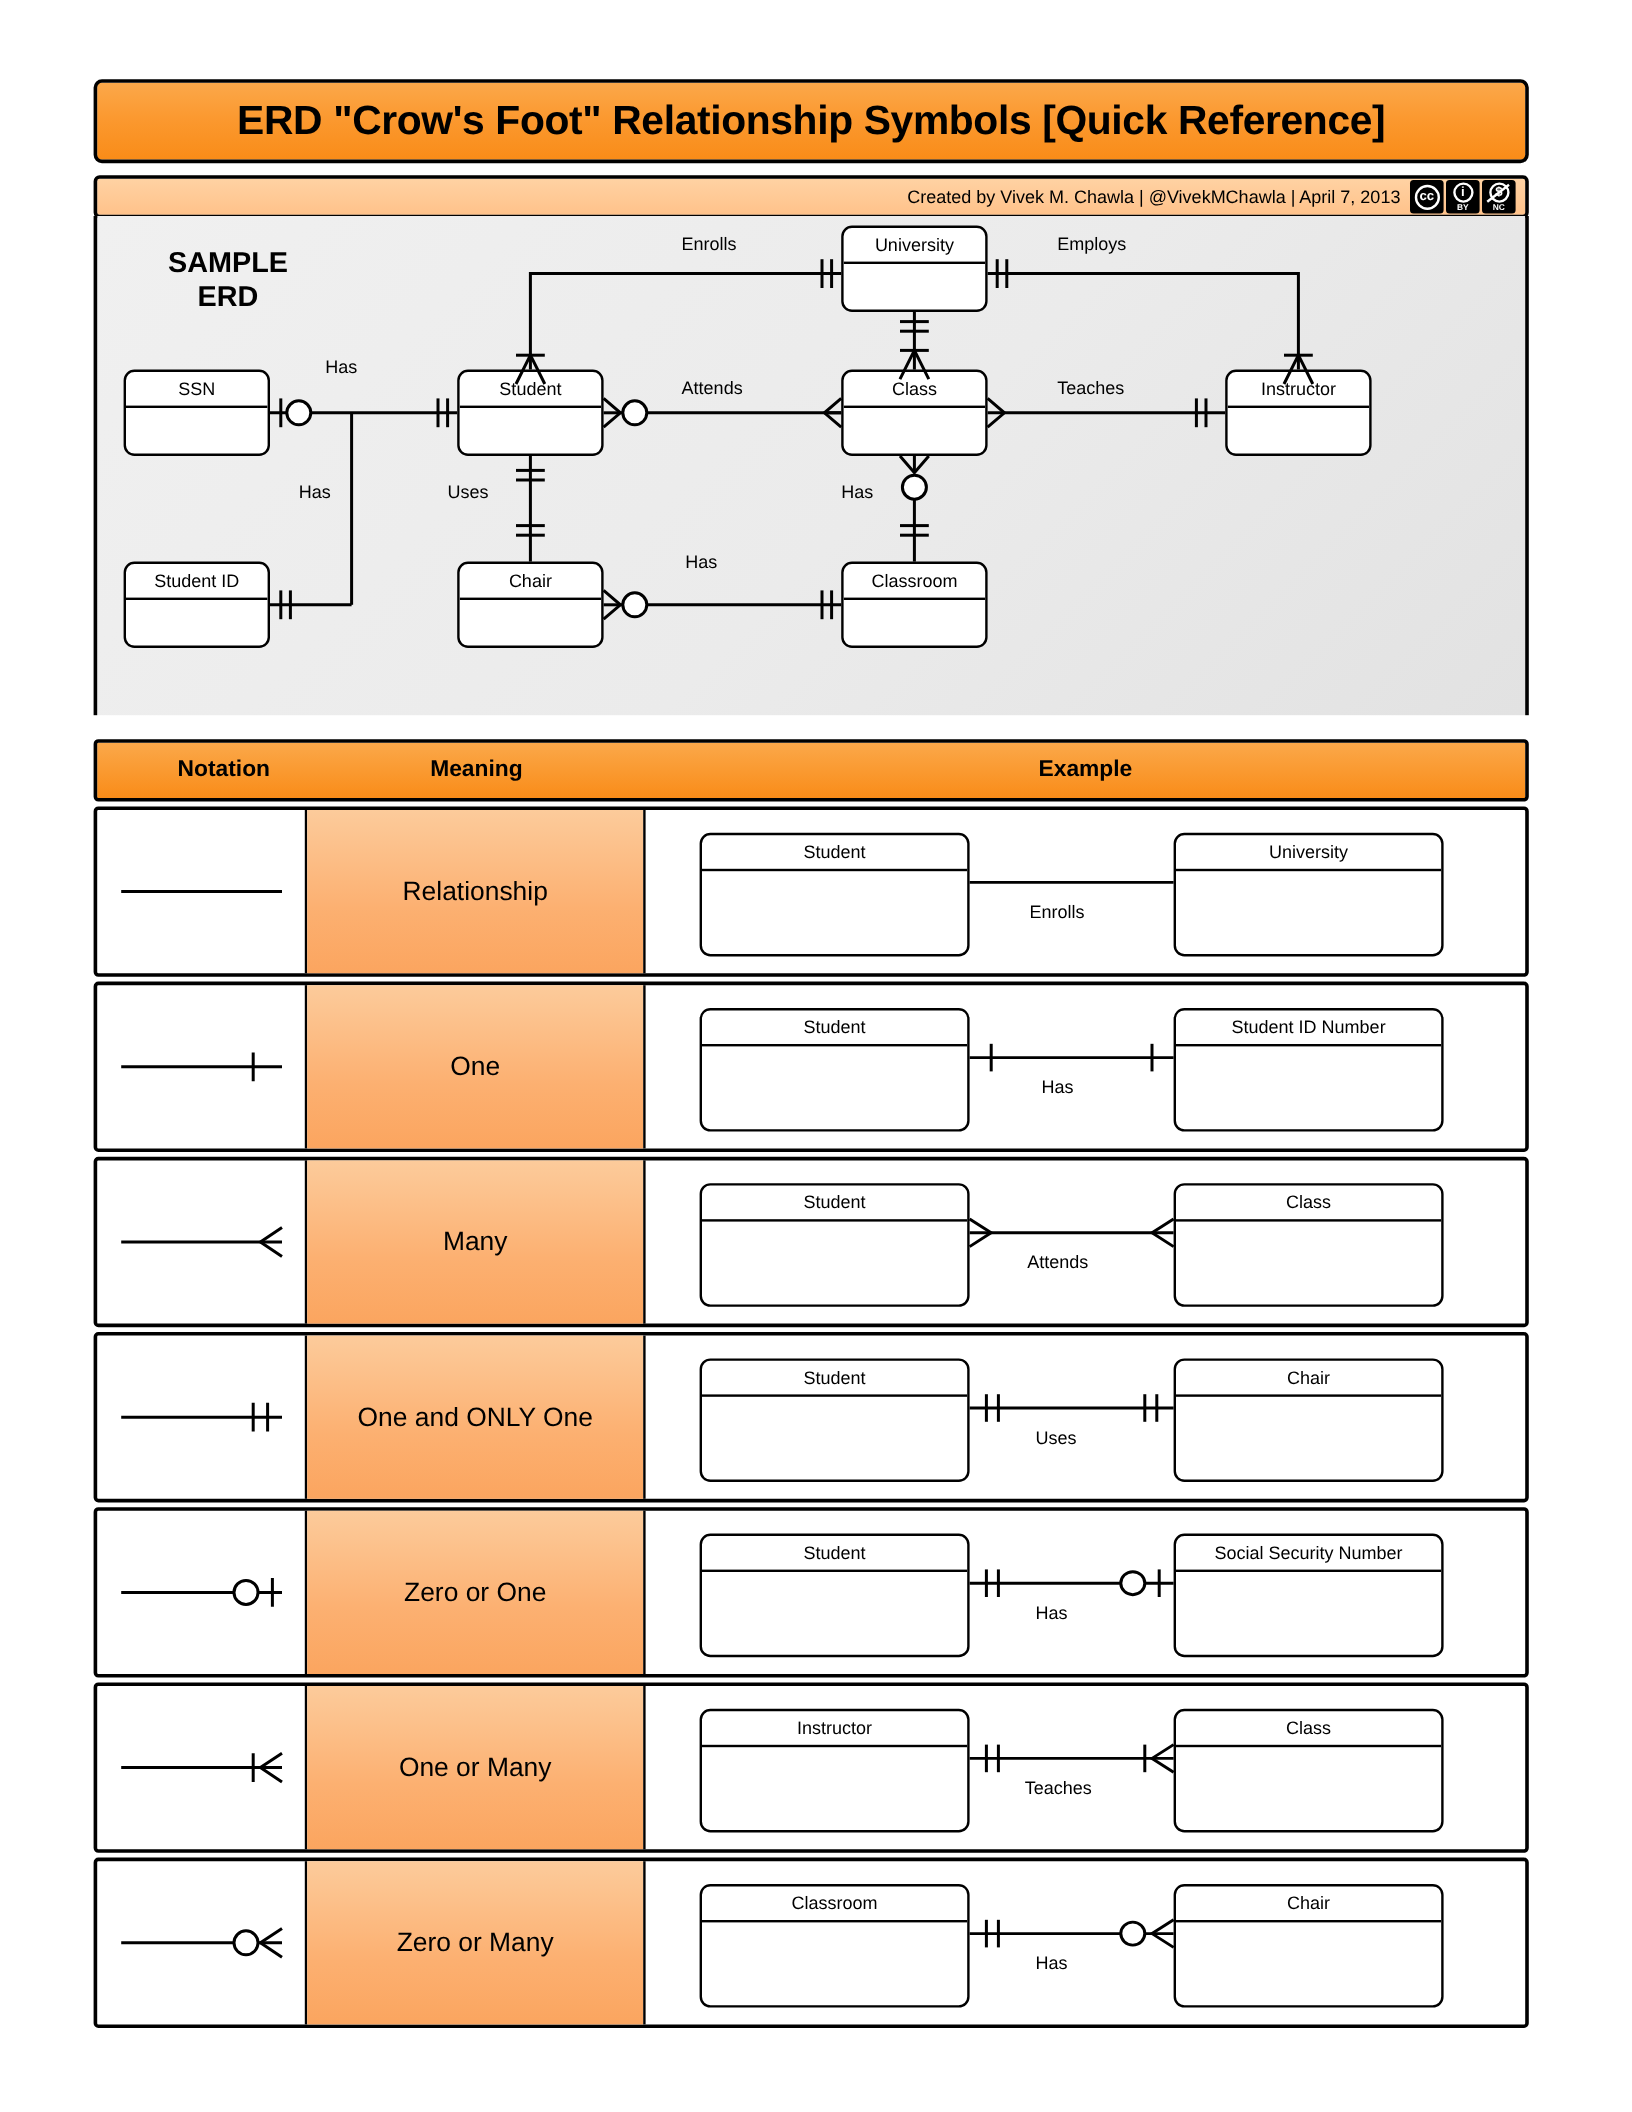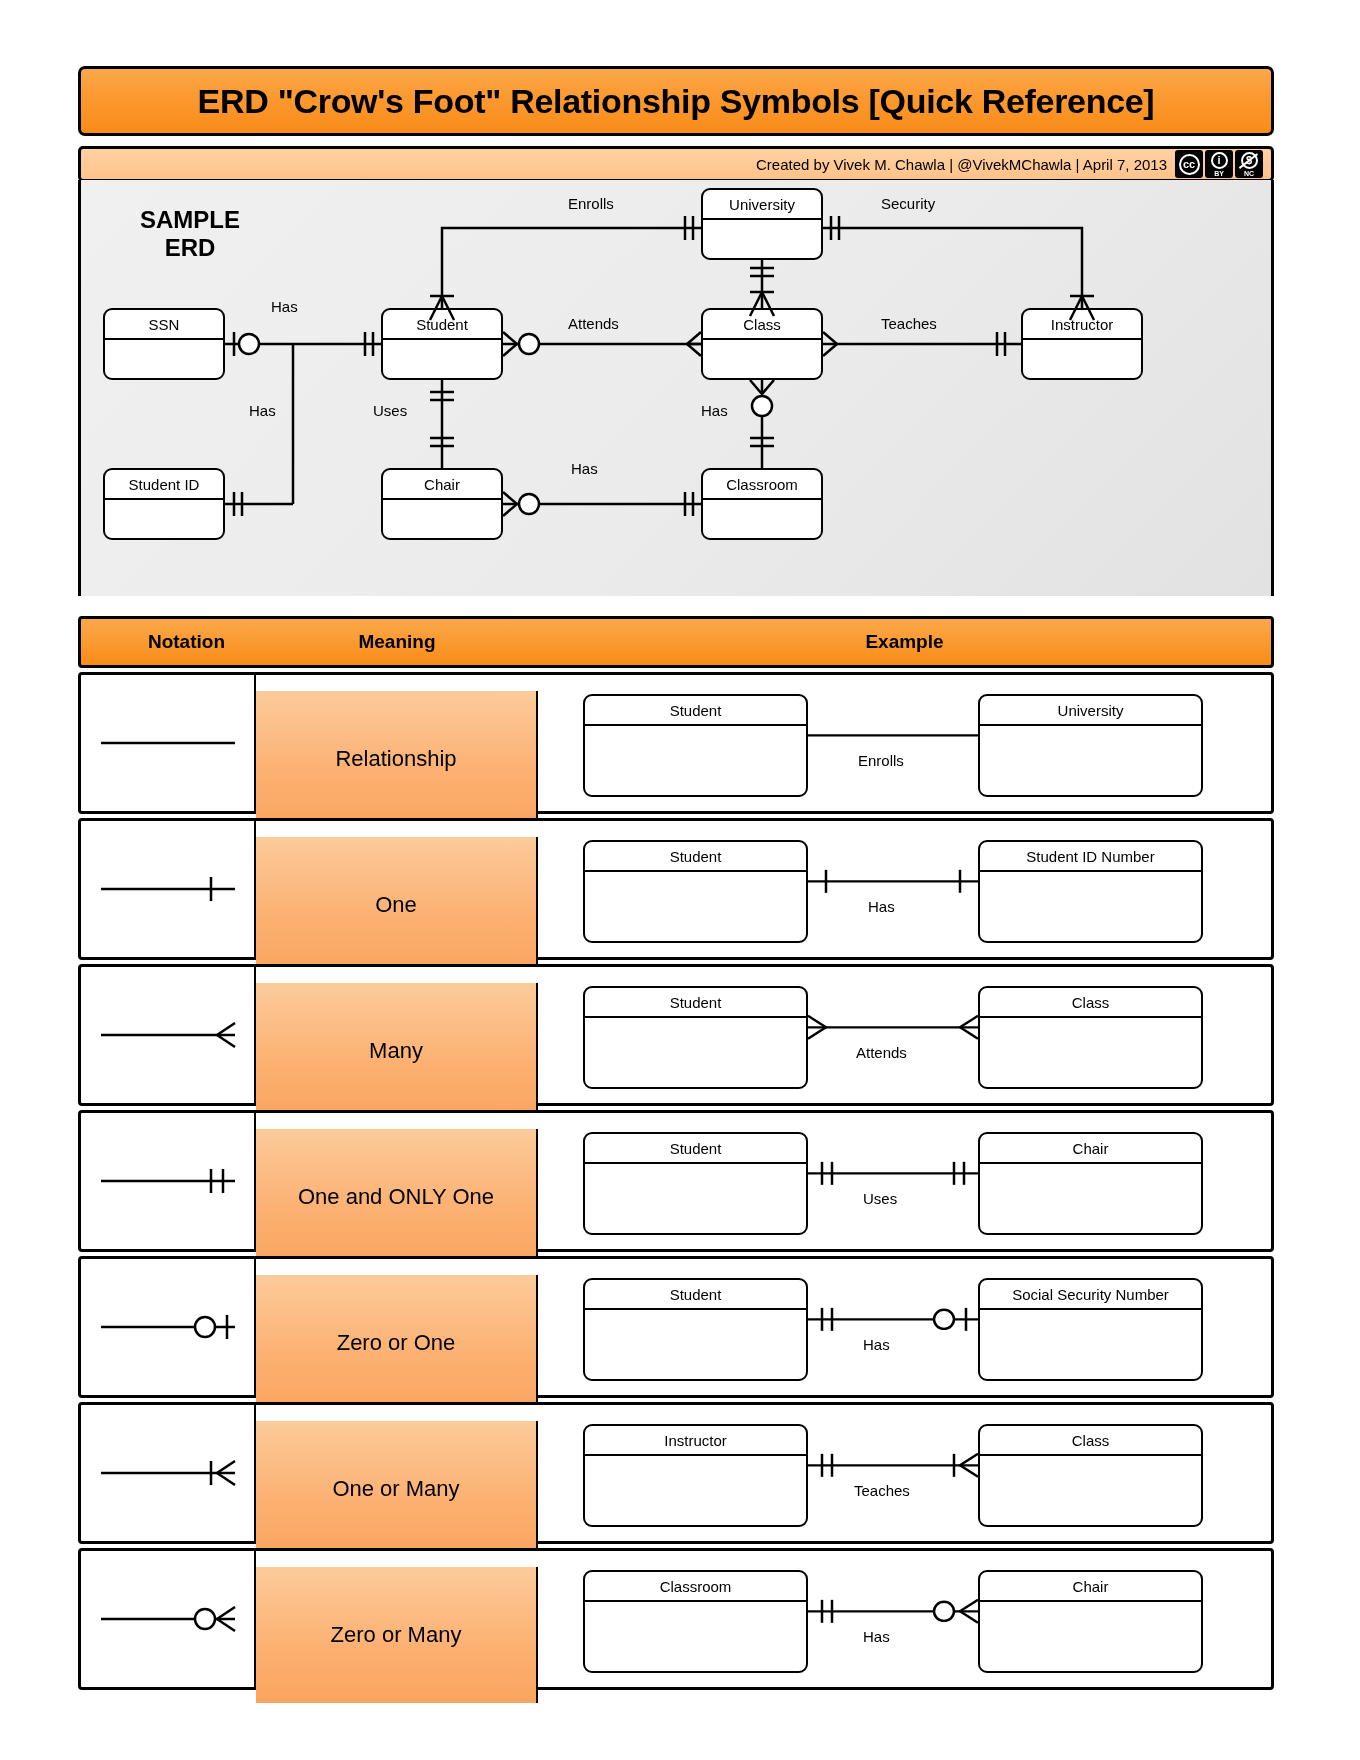--- a/index.html
+++ b/index.html
@@ -132,21 +132,21 @@
     background: #fff;
   }
   .cell-notation {
     position: absolute; left: 0; top: 0;
     width: 175px; height: 100%;
     border-right: 2.5px solid #000;
     box-sizing: border-box;
     display: flex; align-items: center; justify-content: center;
   }
   .cell-meaning {
-    position: absolute; left: 175px; top: 16px;
+    position: absolute; left: 175px; top: 0;
     width: 282px; height: 100%;
     border-right: 2.5px solid #000;
     box-sizing: border-box;
     background: linear-gradient(to bottom, #fccb9b 0%, #fcb071 60%, #fba55f 100%);
     display: flex; align-items: center; justify-content: center;
     font-size: 22px; color: #000; text-align: center;
   }
   .cell-example {
     position: absolute; left: 457px; top: 0;
     right: 0; height: 100%;
@@ -242,21 +242,21 @@
       <div class="hd">Classroom</div>
     </div>
     <div class="ent" style="left:940px; top:128px; width:122px; height:72px;">
       <div class="hd">Instructor</div>
     </div>
 
     <span class="reltext" style="left:190px; top:118px;">Has</span>
     <span class="reltext" style="left:168px; top:222px;">Has</span>
     <span class="reltext" style="left:292px; top:222px;">Uses</span>
     <span class="reltext" style="left:487px; top:15px;">Enrolls</span>
-    <span class="reltext" style="left:800px; top:15px;">Security</span>
+    <span class="reltext" style="left:800px; top:15px;">Employs</span>
     <span class="reltext" style="left:487px; top:135px;">Attends</span>
     <span class="reltext" style="left:800px; top:135px;">Teaches</span>
     <span class="reltext" style="left:620px; top:222px;">Has</span>
     <span class="reltext" style="left:490px; top:280px;">Has</span>
 
     <svg class="ov" viewBox="0 0 1190 416" preserveAspectRatio="none">
       <g stroke-width="2.5" stroke-linecap="butt">
 
         <line x1="144" y1="164" x2="300" y2="164"></line>
         <line x1="153" y1="152" x2="153" y2="176"></line>

